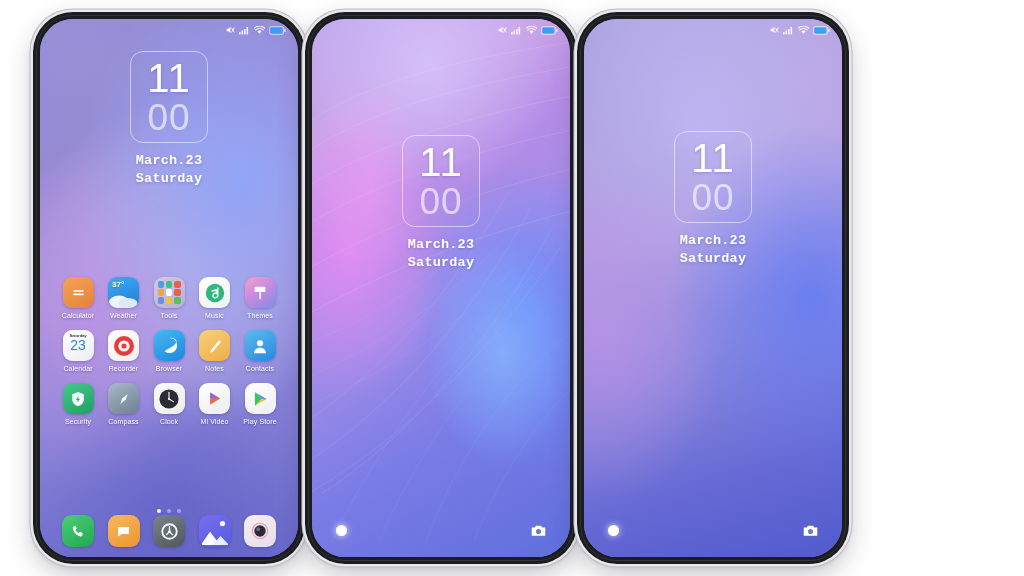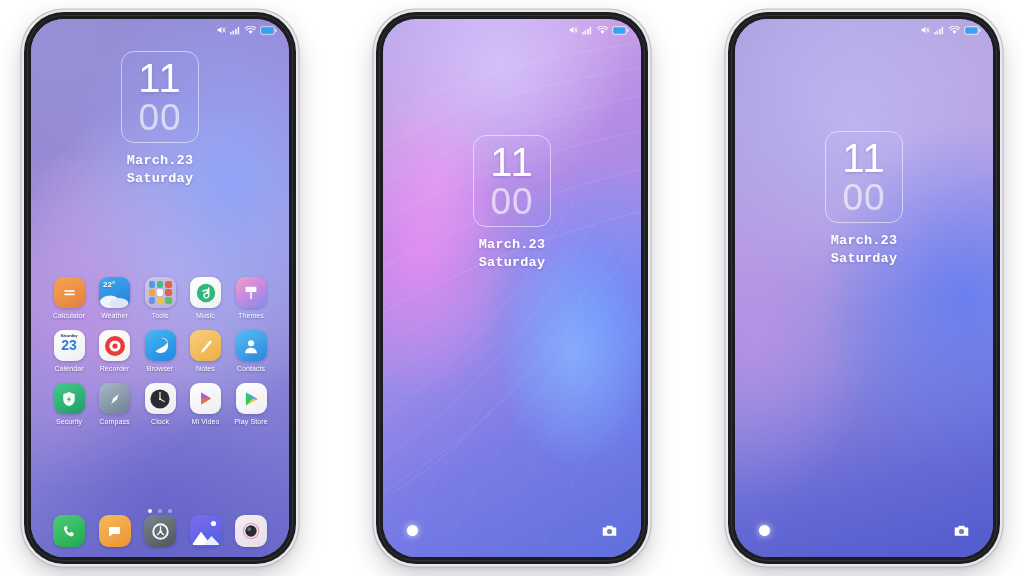--- a/index.html
+++ b/index.html
@@ -5,22 +5,22 @@
   * { margin:0; padding:0; box-sizing:border-box; }
   html, body {
     width:1024px; height:576px;
     background:#ffffff;
     font-family:"Liberation Sans", sans-serif;
     overflow:hidden;
   }
   .stage {
     position:relative; width:1024px; height:576px;
     background:#ffffff;
-    display:flex; align-items:center; justify-content:space-between;
-    padding:0 24px;
+    display:flex; align-items:center; 
+    padding:0 33px;
   }
 
   
   .phone {
     position:relative;
     width:272px; height:552px;
     border-radius:40px;
     background:#1b1d20;
     padding:7px;
     box-shadow:
@@ -174,21 +174,21 @@
     font-size:8px; font-weight:700; color:#fff;
     text-shadow:0 1px 1px rgba(0,0,0,0.18);
   }
   .cal-top{
     position:absolute; top:2.5px; left:0; right:0;
     text-align:center; font-size:4.2px; font-weight:700;
     color:#3b3b44; letter-spacing:-0.1px;
   }
   .cal-day{
     position:absolute; top:8px; left:0; right:0;
-    text-align:center; font-size:14px; font-weight:700;
+    text-align:center; font-size:14px; font-weight:400;
     color:#2f7fe0; line-height:1;
   }
   .folder-grid{
     position:absolute; inset:4px;
     display:grid; grid-template-columns:repeat(3,1fr);
     grid-template-rows:repeat(3,1fr); gap:1.4px;
   }
   .folder-grid i{ border-radius:2px; display:block; }
 
   
@@ -268,21 +268,21 @@
             <div class="app-icon ic-calculator">
               <svg width="15" height="15" viewBox="0 0 20 20">
                 <rect x="3" y="7" width="14" height="2.1" rx="1" fill="#fff"></rect>
                 <rect x="3" y="11.4" width="14" height="2.1" rx="1" fill="#fff"></rect>
               </svg>
             </div>
             <div class="app-label">Calculator</div>
           </div>
           <div class="app">
             <div class="app-icon ic-weather">
-              <span class="wx-temp">22°</span>
+              <span class="wx-temp">37°</span>
               <svg width="31" height="31" viewBox="0 0 31 31" style="position:absolute;bottom:0;left:0;">
                 <ellipse cx="11" cy="25" rx="10" ry="6.5" fill="#eef4fa"></ellipse>
                 <ellipse cx="20" cy="26.5" rx="9.5" ry="5.5" fill="#dce8f4"></ellipse>
               </svg>
             </div>
             <div class="app-label">Weather</div>
           </div>
           <div class="app">
             <div class="app-icon ic-tools">
               <div class="folder-grid">

